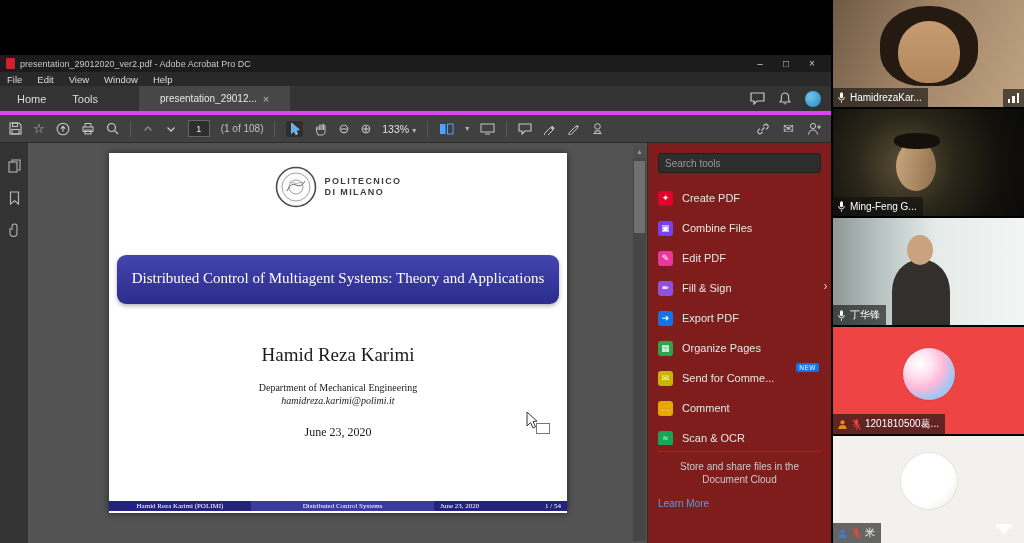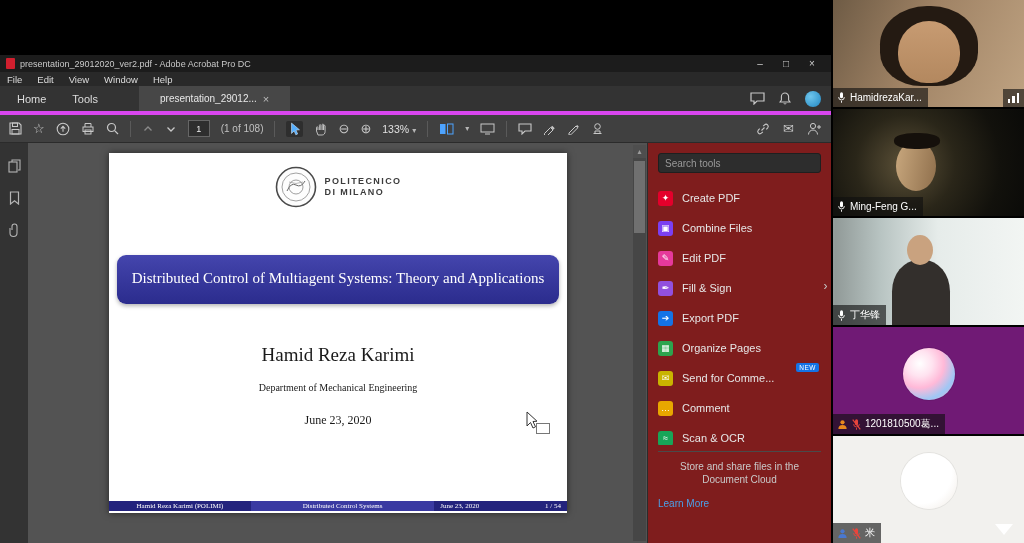--- a/index.html
+++ b/index.html
@@ -83,21 +83,21 @@
   .vid1{background:linear-gradient(115deg,#6e5b45,#a08365 45%,#bfa382);}
   .vid1::before{content:"";position:absolute;left:50%;top:6px;transform:translateX(-50%);width:98px;height:80px;background:#241a12;border-radius:48% 48% 42% 42%;}
   .vid1::after{content:"";position:absolute;left:50%;top:21px;transform:translateX(-50%);width:62px;height:62px;background:linear-gradient(#c79b72,#b3885f);border-radius:50% 50% 46% 46%;}
   .vid2{background:radial-gradient(circle at 38% 52%,#5c5138 0%,#2a2619 38%,#12110c 72%,#0a0a08 100%);}
   .vid2::before{content:"";position:absolute;left:33%;top:30%;width:40px;height:50px;background:linear-gradient(100deg,#c9a87e,#8f6f4c);border-radius:50%;}
   .vid2::after{content:"";position:absolute;left:32%;top:22%;width:46px;height:16px;background:#15100b;border-radius:45%;}
   .vid3{background:linear-gradient(90deg,rgba(150,160,158,.55) 0 2px,transparent 2px 46px),
                linear-gradient(90deg,#8f9896 0%,#b8c4c2 25%,#e6ecea 55%,#f2f5f3 100%);}
   .vid3::before{content:"";position:absolute;left:31%;top:42px;width:58px;height:70px;background:#332f2c;border-radius:45% 45% 0 0;}
   .vid3::after{content:"";position:absolute;left:39%;top:17px;width:26px;height:30px;background:#c9a27f;border-radius:50%;}
-  .vid4{background:#701a75;padding-left:30px;}
+  .vid4{background:#ef4444;padding-left:30px;}
   .vid5{background:#f2f1ee;}
   .avatar4{position:absolute;left:50%;top:44%;transform:translate(-50%,-50%);width:52px;height:52px;border-radius:50%;
            background:radial-gradient(circle at 32% 30%,#ffffff 0%,#ffe3f0 25%,#ffb9d8 48%,#9ec7f5 72%,#f2a7c3 100%);
            box-shadow:0 0 0 1px rgba(0,0,0,.08);}
   .avatar5{position:absolute;left:50%;top:42%;transform:translate(-50%,-50%);width:56px;height:56px;border-radius:50%;
            background:radial-gradient(circle at 35% 35%,#ffffff 60%,#efe9e2 100%);box-shadow:0 0 0 1px rgba(0,0,0,.06);}
   .np{position:absolute;left:0;bottom:0;display:flex;align-items:center;gap:4px;background:rgba(15,15,15,.62);
       padding:3px 6px 3px 4px;color:#fff;font-size:10px;max-width:86%;white-space:nowrap;overflow:hidden;}
   .signal{position:absolute;right:0;bottom:0;background:rgba(15,15,15,.62);padding:4px 5px;display:flex;align-items:flex-end;gap:2px;}
   .signal i{display:block;width:2.5px;background:#fff;}
@@ -301,20 +301,21 @@
               <div>POLITECNICO</div>
               <div>DI MILANO</div>
             </div>
           </div>
           <div class="titlebox">
             <div class="inner">Distributed Control of Multiagent Systems: Theory and Applications</div>
           </div>
           <div class="author">Hamid Reza Karimi</div>
           <div class="aff">
             <div>Department of Mechanical Engineering</div>
+            <div class="em">hamidreza.karimi@polimi.it</div>
           </div>
           <div class="slide-date">June 23, 2020</div>
           <div class="slide-footer">
             <div class="sf sf1">Hamid Reza Karimi (POLIMI)</div>
             <div class="sf sf2">Distributed Control Systems</div>
             <div class="sf sf3">
               <span>June 23, 2020</span>
               <span>1 / 54</span>
             </div>
           </div>

